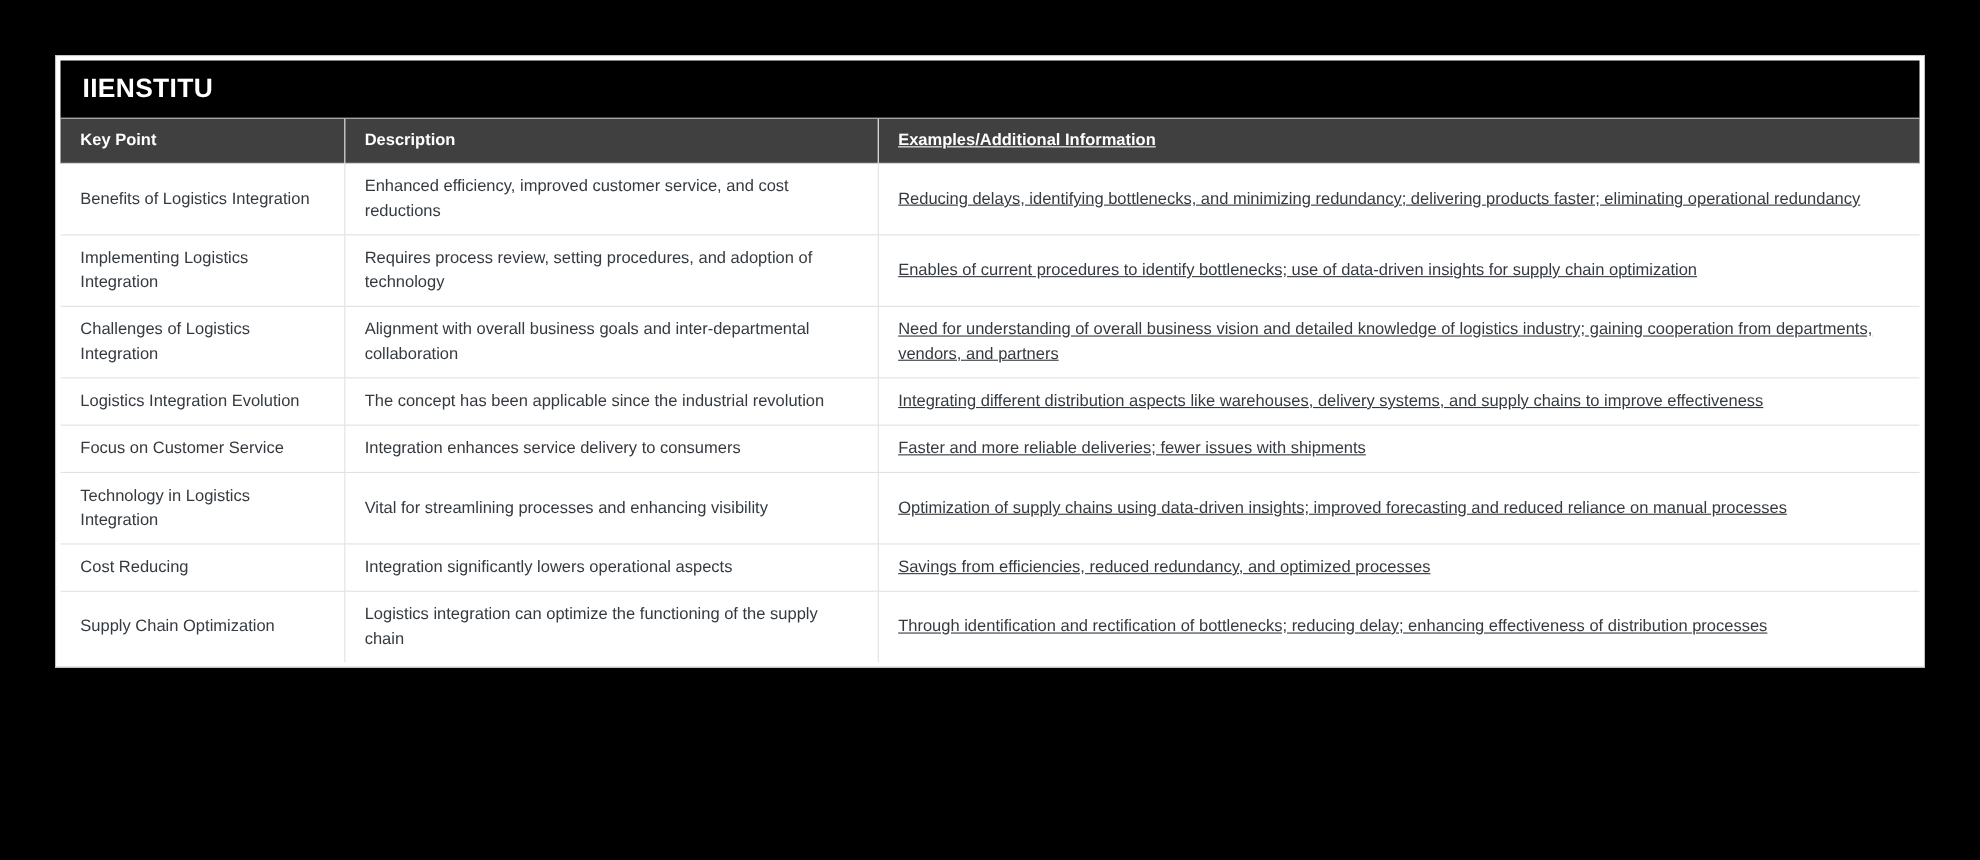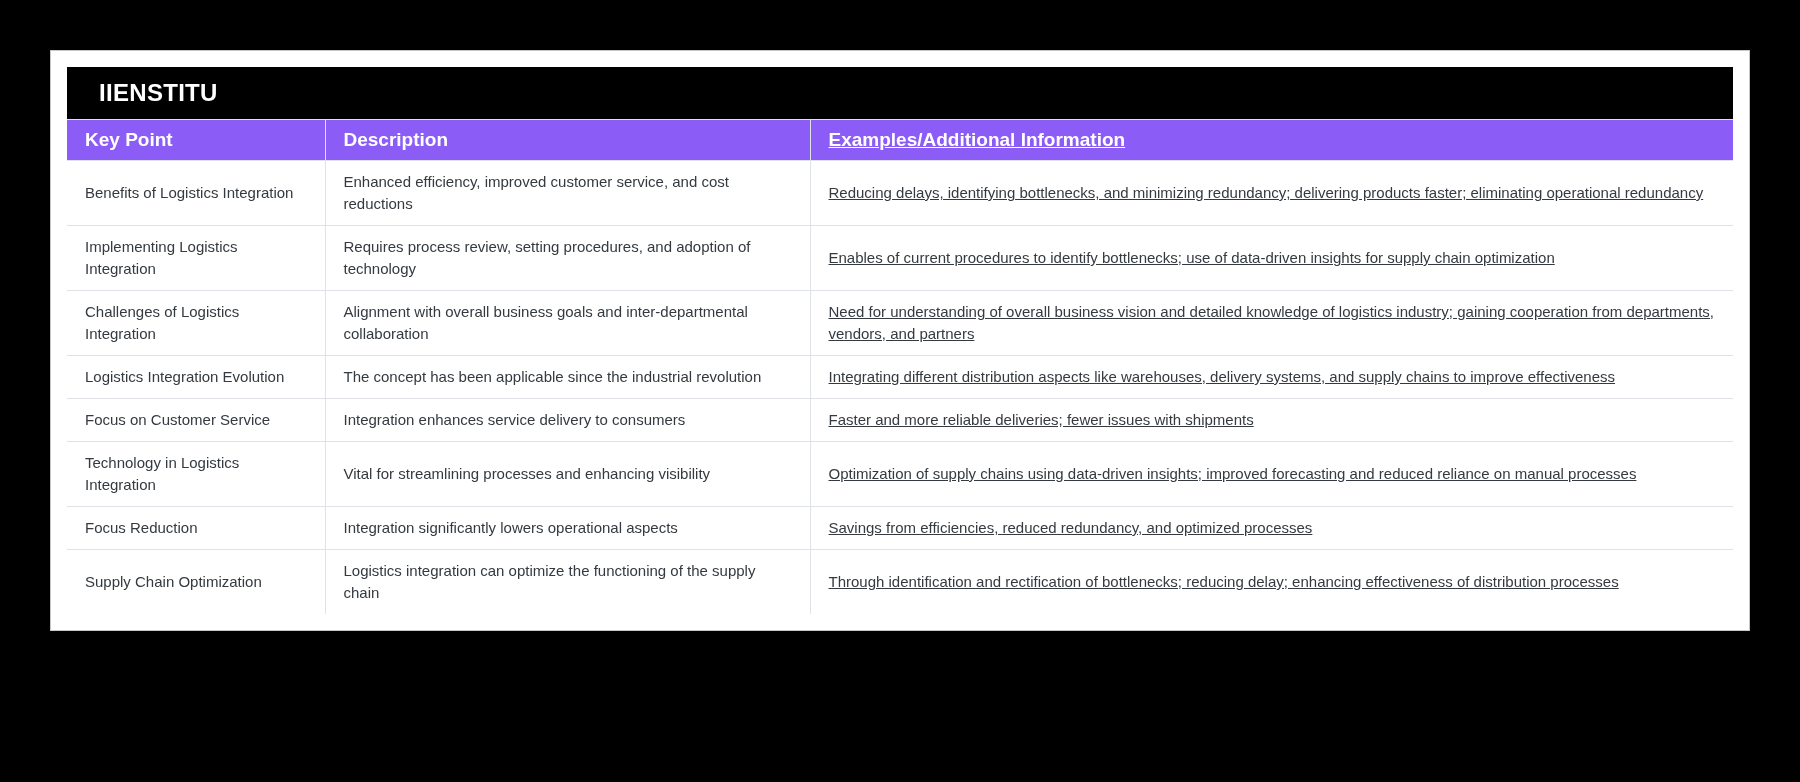--- a/index.html
+++ b/index.html
@@ -1,15 +1,15 @@
 <!DOCTYPE html>
 <html><head>
 <meta charset="utf-8">
 <style>
-  * { margin: 0; padding: 16px; box-sizing: border-box; }
+  * { margin: 0; padding: 4px; box-sizing: border-box; }
   html, body {
     width: 1800px; height: 782px;
     background: #000000;
     font-family: "Liberation Sans", sans-serif;
     overflow: hidden;
   }
   .card {
     position: absolute;
     left: 50px; top: 50px;
     width: 1700px;
@@ -31,23 +31,23 @@
     letter-spacing: 0.3px;
   }
   table {
     width: 100%;
     border-collapse: collapse;
     table-layout: fixed;
   }
   col.c1 { width: 258px; }
   col.c2 { width: 485px; }
   thead th {
-    background: #8b5cf6;
+    background: #404040;
     color: #ffffff;
-    font-size: 19px;
+    font-size: 15px;
     font-weight: bold;
     text-align: left;
     padding: 10px 18px;
     line-height: 20px;
     border: 1px solid #dee2e6;
     border-top: none;
   }
   tbody td {
     background: #ffffff;
     color: #343a40;
@@ -106,21 +106,21 @@
         <td>Focus on Customer Service</td>
         <td>Integration enhances service delivery to consumers</td>
         <td>Faster and more reliable deliveries; fewer issues with shipments</td>
       </tr>
       <tr>
         <td>Technology in Logistics Integration</td>
         <td>Vital for streamlining processes and enhancing visibility</td>
         <td>Optimization of supply chains using data-driven insights; improved forecasting and reduced reliance on manual processes</td>
       </tr>
       <tr>
-        <td>Focus Reduction</td>
+        <td>Cost Reducing</td>
         <td>Integration significantly lowers operational aspects</td>
         <td>Savings from efficiencies, reduced redundancy, and optimized processes</td>
       </tr>
       <tr>
         <td>Supply Chain Optimization</td>
         <td>Logistics integration can optimize the functioning of the supply chain</td>
         <td>Through identification and rectification of bottlenecks; reducing delay; enhancing effectiveness of distribution processes</td>
       </tr>
     </tbody>
   </table>

